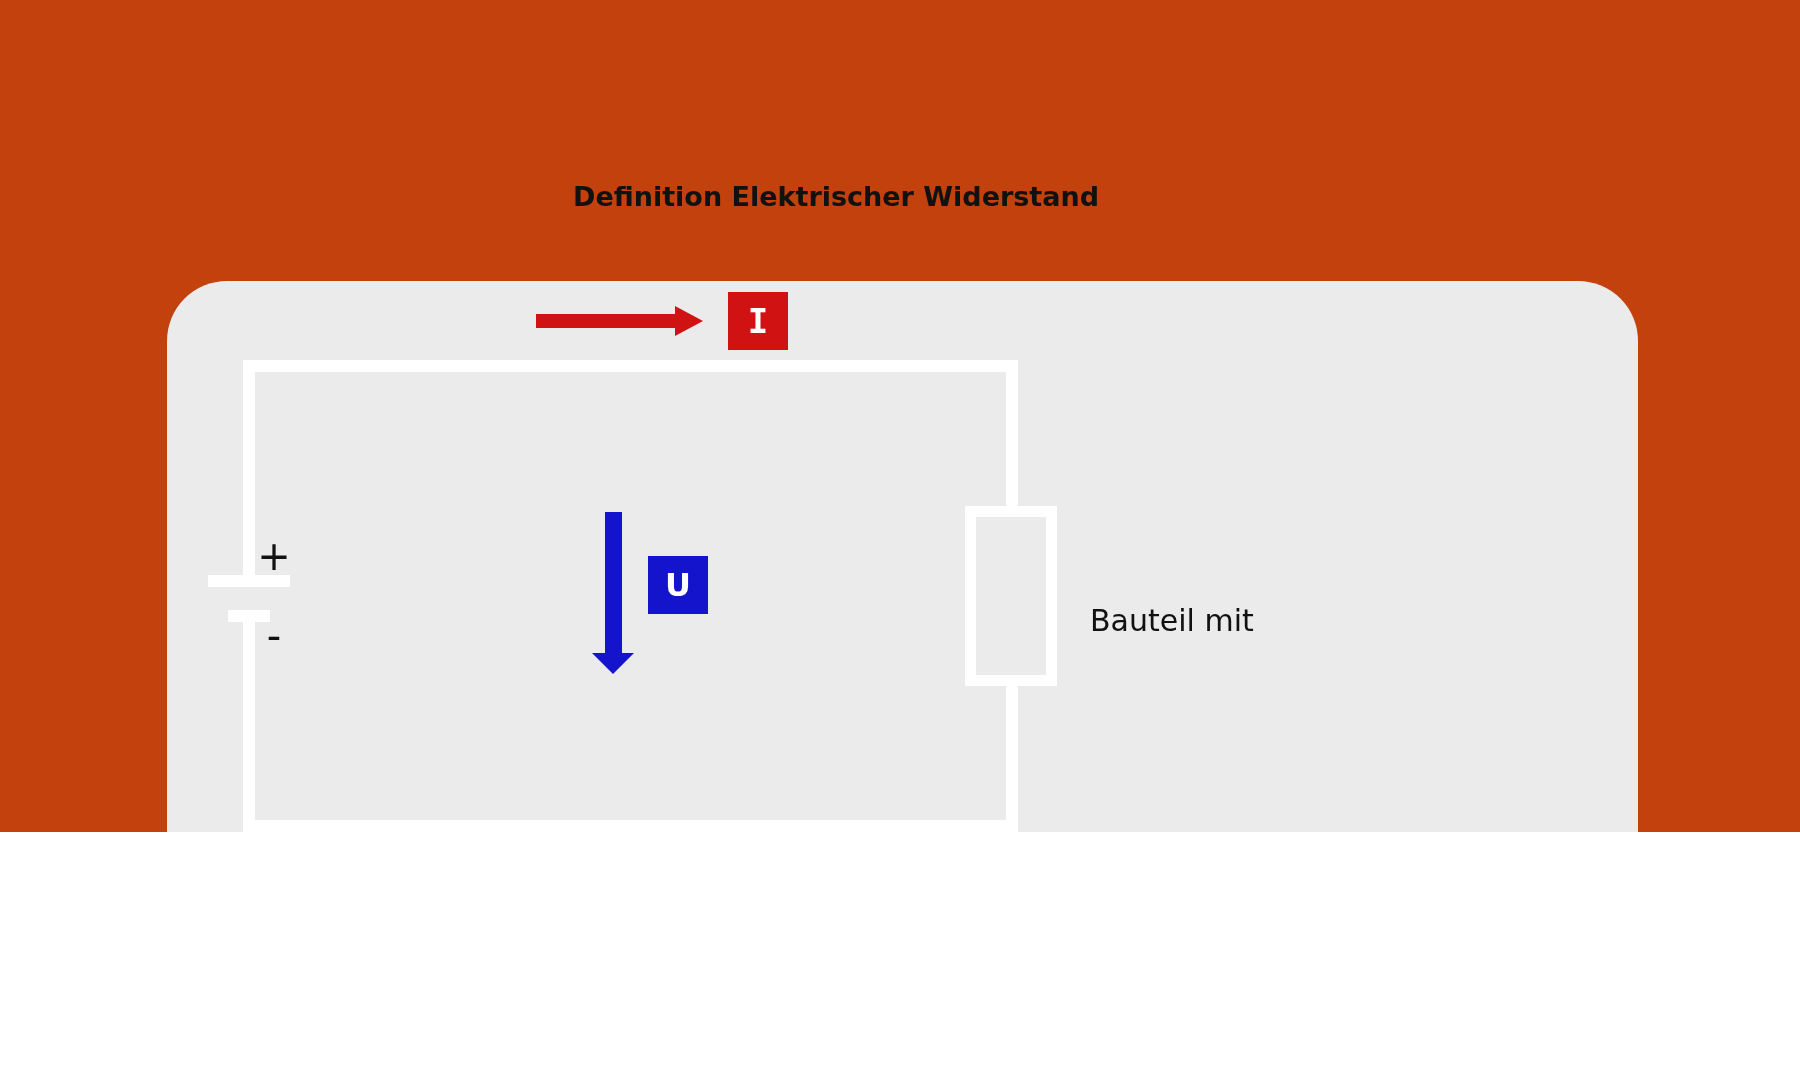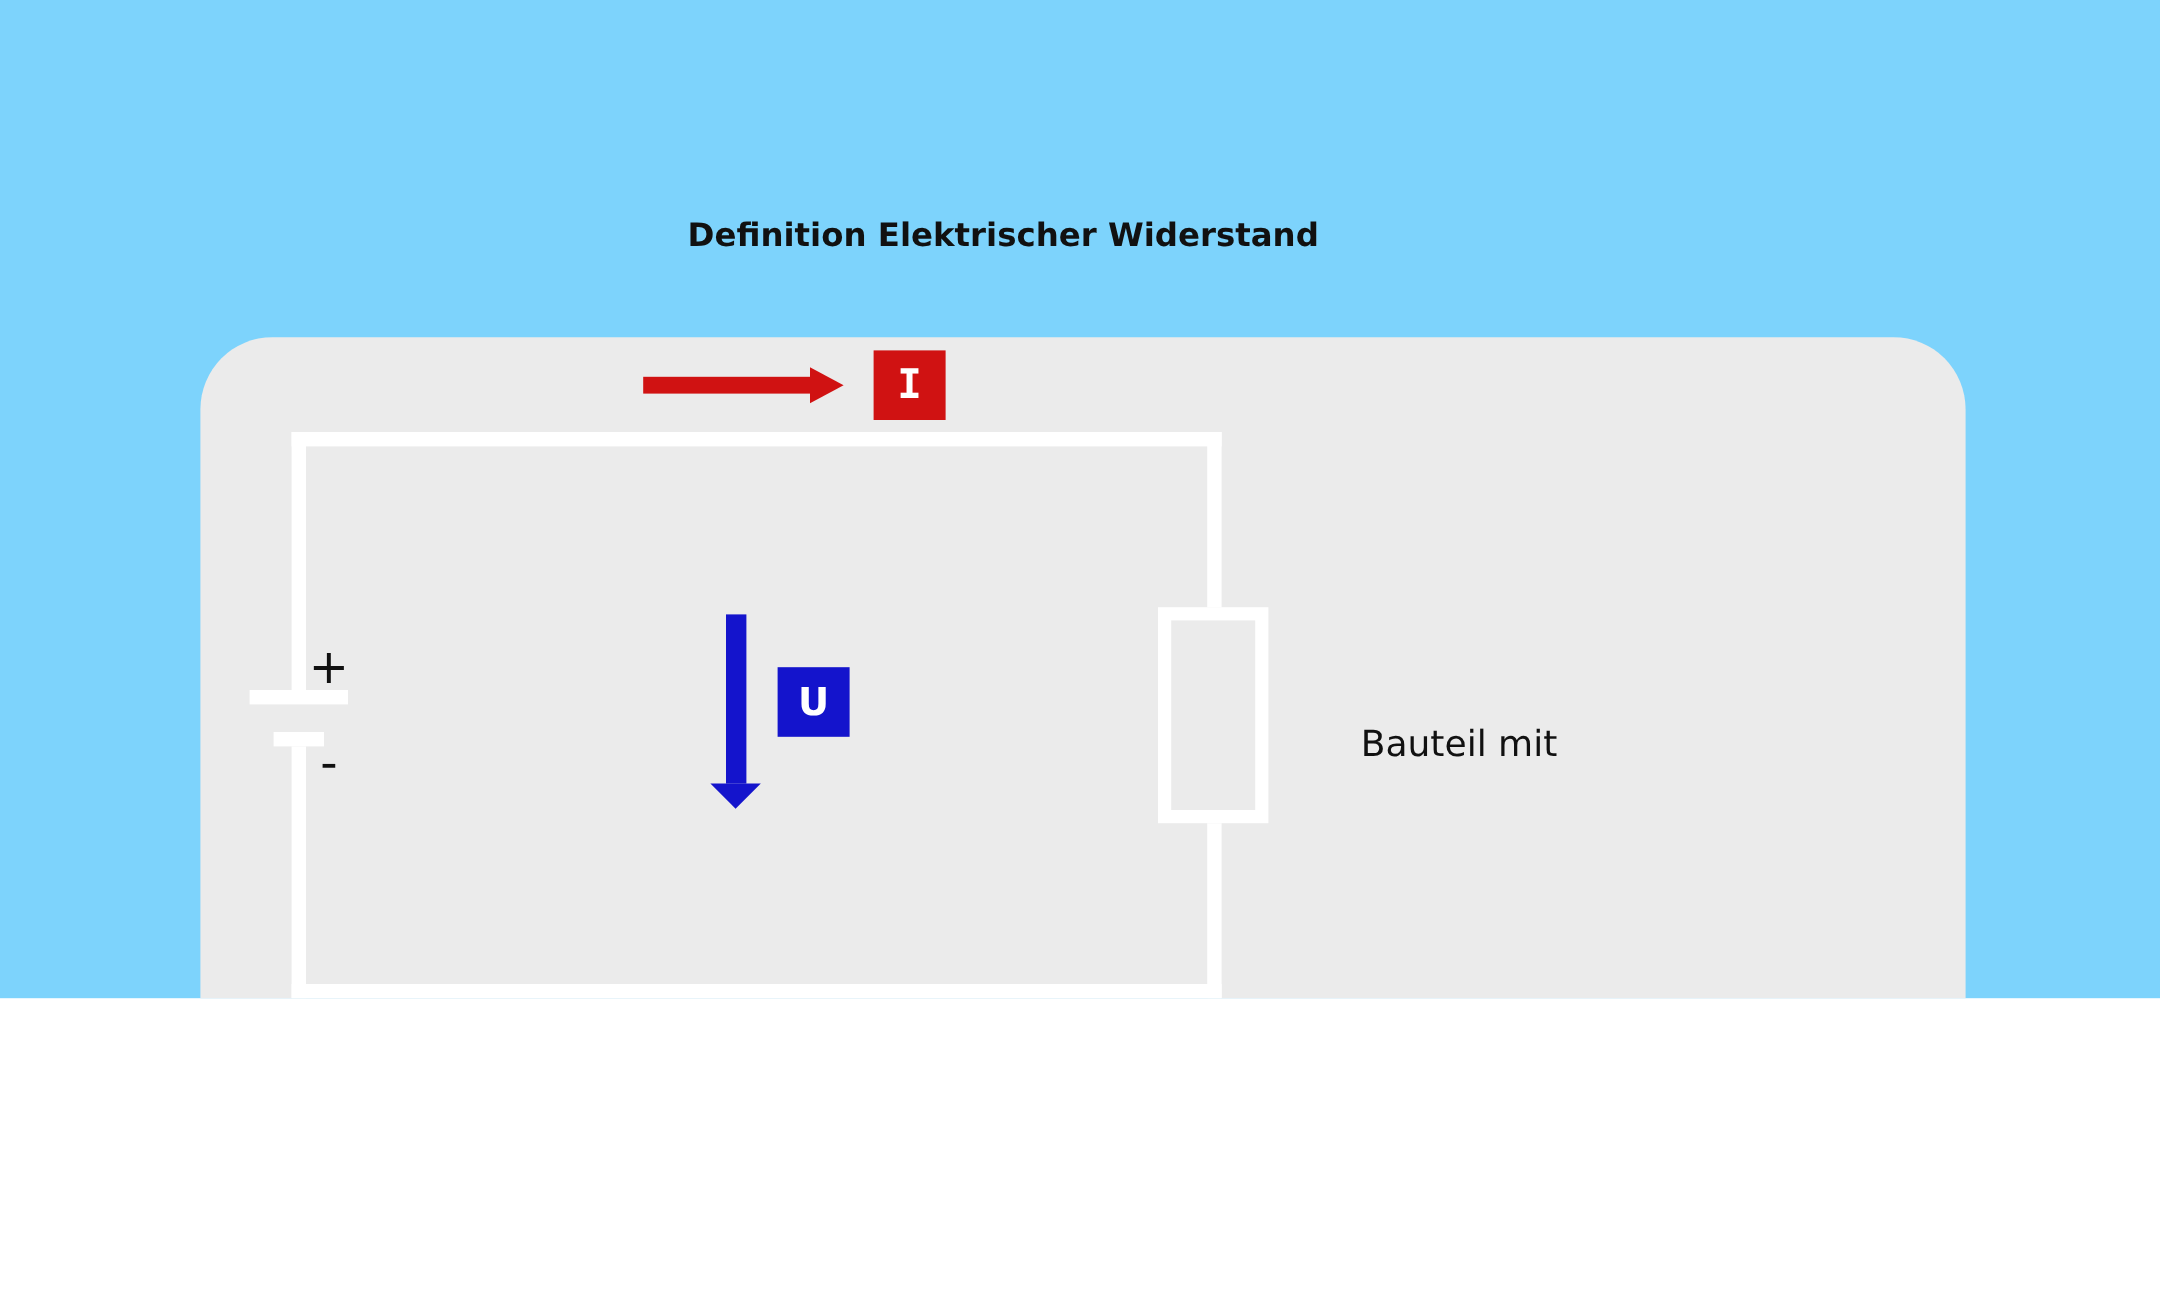--- a/index.html
+++ b/index.html
@@ -5,21 +5,21 @@
   html, body {
     margin: 0;
     padding: 0;
     background: #ffffff;
     font-family: "DejaVu Sans", sans-serif;
   }
   #stage {
     position: relative;
     width: 1800px;
     height: 832px;
-    background: #7dd3fc;
+    background: #c2410c;
     overflow: hidden;
   }
   .abs { position: absolute; }
 
   
   #title {
     top: 181px;
     left: 836px;
     transform: translateX(-50%);
     font-size: 27px;
@@ -108,21 +108,21 @@
   
   #resistor {
     left: 965px; top: 506px; width: 92px; height: 180px;
     box-sizing: border-box;
     border: 11px solid var(--wire, #FFFFFF);
     background: transparent;
   }
 
   
   #resistor-caption {
-    left: 1134px; top: 598px;
+    left: 1090px; top: 598px;
     font-size: 30px;
     line-height: 45px;
     color: var(--ink, #111111);
     white-space: nowrap;
   }
   #resistor-caption b { font-weight: bold; }
 </style>
 </head>
 <body>
 

